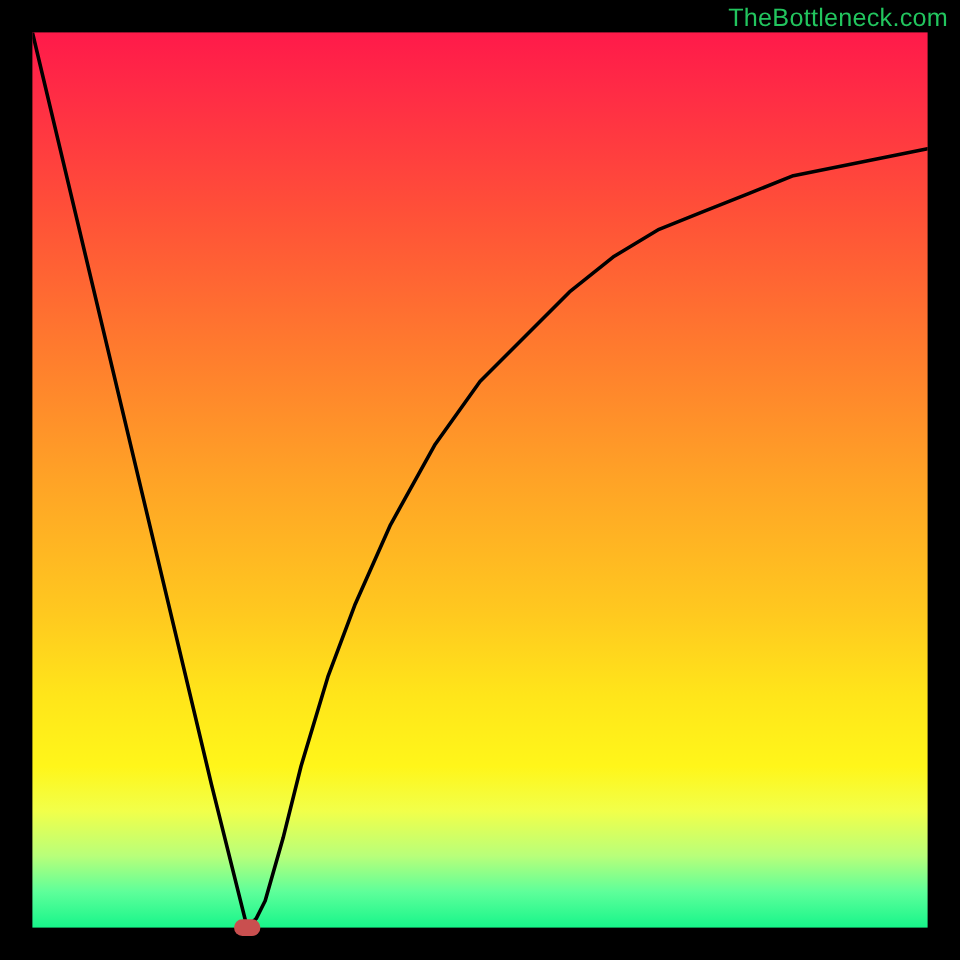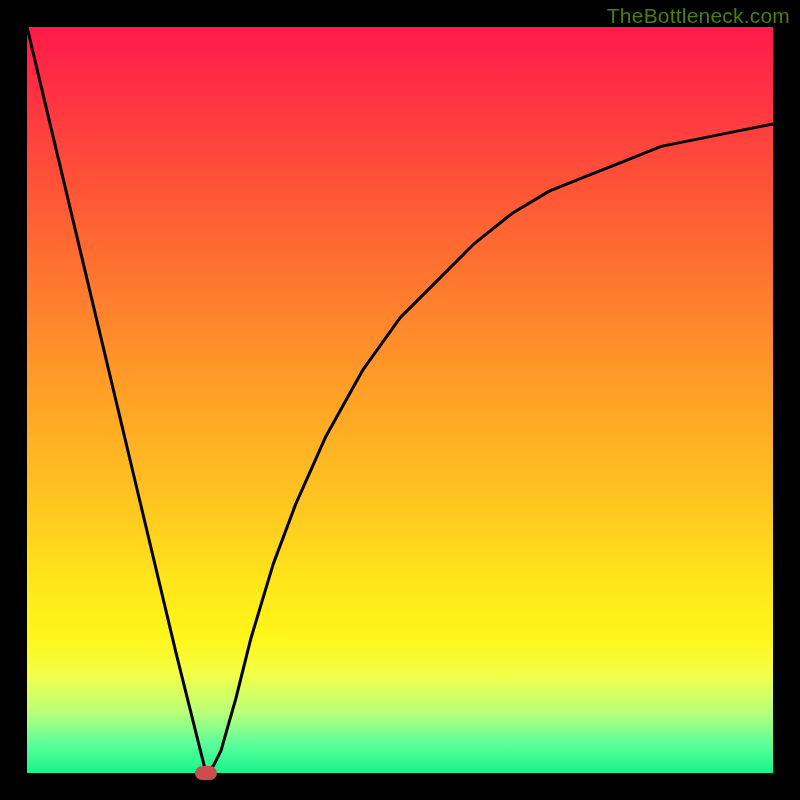--- a/index.html
+++ b/index.html
@@ -35,21 +35,21 @@
       #f1ff4a 87%,
       #b8ff7a 92%,
       #5eff9a 96%,
       #17f58a 100%
     );
   }
   .watermark {
     position: absolute;
     top: 4px;
     right: 10px;
-    color: #4d7c0f;
+    color: #22c55e;
     font-size: 21px;
     font-weight: 500;
     letter-spacing: 0.2px;
     text-align: center;
   }
   .curve {
     position: absolute;
     left: 0;
     top: 0;
     width: 746px;

